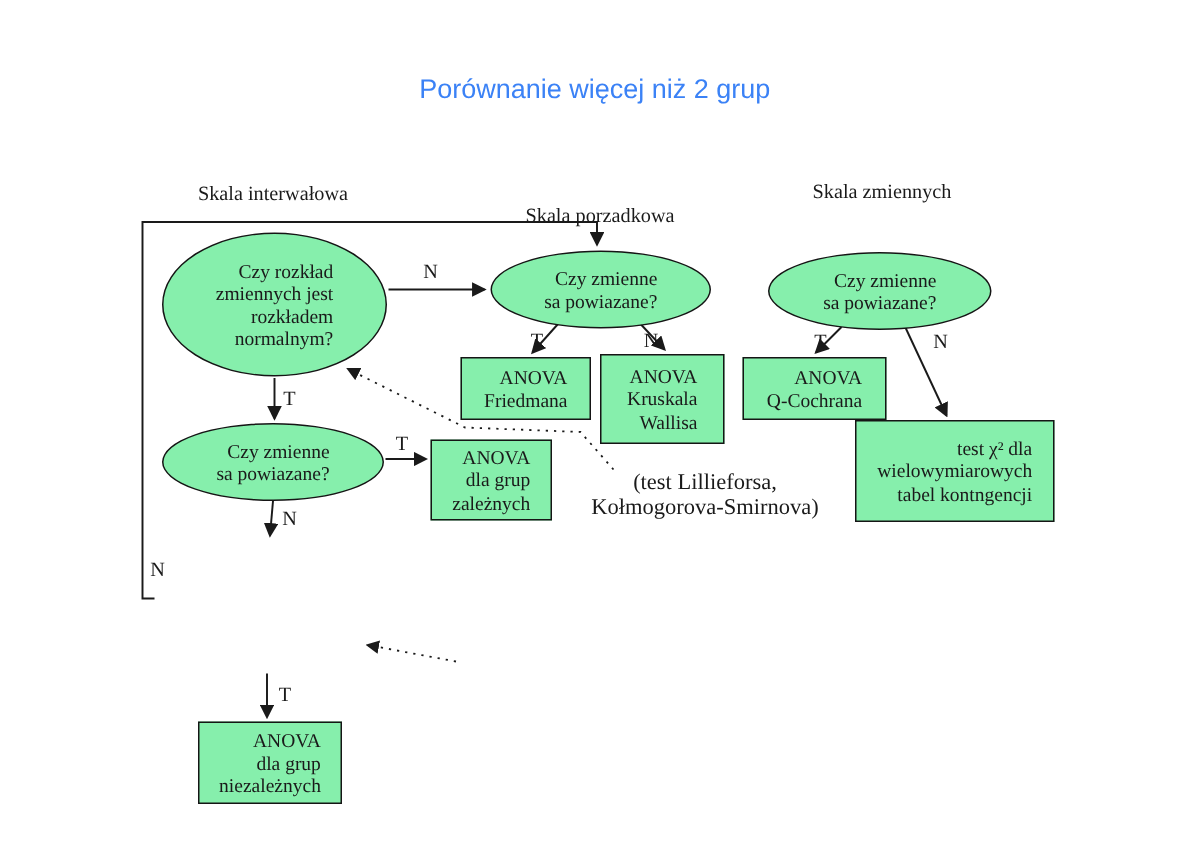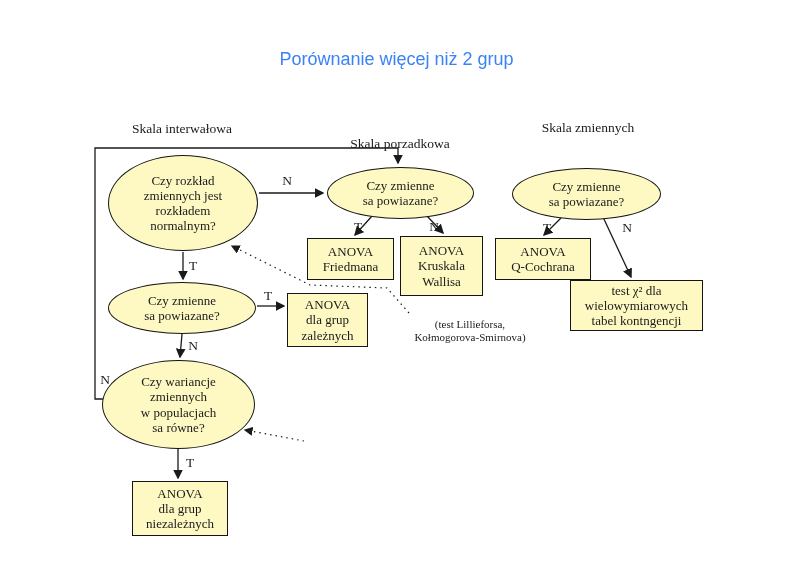--- a/index.html
+++ b/index.html
@@ -11,32 +11,32 @@
     position:absolute;left:0;right:0;top:49px;text-align:center;
     font-family:"Liberation Sans", sans-serif;font-size:18px;color:#3b82f6;
   }
   .col-header{
     position:absolute;transform:translate(-50%,-50%);
     font-size:13.5px;white-space:nowrap;z-index:3;text-align:center;
   }
   svg.wires{position:absolute;left:0;top:0;z-index:1;}
   .node{
     position:absolute;display:flex;align-items:center;justify-content:center;
-    text-align:center;background:#fef9c3;border:1.6px solid #151515;
+    text-align:right;background:#86efac;border:1.6px solid #151515;
     white-space:pre-line;font-size:13px;line-height:1.17;z-index:2;box-sizing:border-box;
   }
   .ellipse{border-radius:50%;}
   .rect{border-radius:0;}
   .edge-label{
     position:absolute;transform:translate(-50%,-50%);
     font-size:13.5px;z-index:3;background:transparent;
   }
   .annotation{
     position:absolute;transform:translate(-50%,-50%);text-align:center;
-    white-space:pre-line;font-size:11px;line-height:1.15;z-index:3;
+    white-space:pre-line;font-size:15px;line-height:1.15;z-index:3;
   }
 </style>
 </head>
 <body>
 
 <div class="canvas">
 
   <div class="title">Porównanie więcej niż 2 grup</div>
 
   <div class="col-header" style="left:182px;top:129px">Skala interwałowa</div>
@@ -72,26 +72,20 @@
   <div class="node ellipse" style="left:108px;top:155px;width:150px;height:96px">
     <span>Czy rozkład
 zmiennych jest
 rozkładem
 normalnym?</span>
   </div>
   <div class="node ellipse" style="left:108px;top:282px;width:148px;height:52px">
     <span>Czy zmienne
 sa powiazane?</span>
   </div>
-  <div class="node ellipse" style="left:102px;top:360px;width:153px;height:89px">
-    <span>Czy wariancje
-zmiennych
-w populacjach
-sa równe?</span>
-  </div>
   <div class="node ellipse" style="left:327px;top:167px;width:147px;height:52px">
     <span>Czy zmienne
 sa powiazane?</span>
   </div>
   <div class="node ellipse" style="left:512px;top:168px;width:149px;height:52px">
     <span>Czy zmienne
 sa powiazane?</span>
   </div>
 
   <div class="node rect" style="left:287px;top:293px;width:81px;height:54px">
@@ -110,21 +104,21 @@
   </div>
   <div class="node rect" style="left:400px;top:236px;width:83px;height:60px">
     <span>ANOVA
 Kruskala
 Wallisa</span>
   </div>
   <div class="node rect" style="left:495px;top:238px;width:96px;height:42px">
     <span>ANOVA
 Q-Cochrana</span>
   </div>
-  <div class="node rect" style="left:570px;top:280px;width:133px;height:51px">
+  <div class="node rect" style="left:570px;top:280px;width:133px;height:68px">
     <span>test χ² dla
 wielowymiarowych
 tabel kontngencji</span>
   </div>
 
   <span class="edge-label" style="left:287px;top:181px">N</span>
   <span class="edge-label" style="left:193px;top:266px">T</span>
   <span class="edge-label" style="left:268px;top:296px">T</span>
   <span class="edge-label" style="left:193px;top:346px">N</span>
   <span class="edge-label" style="left:190px;top:463px">T</span>

